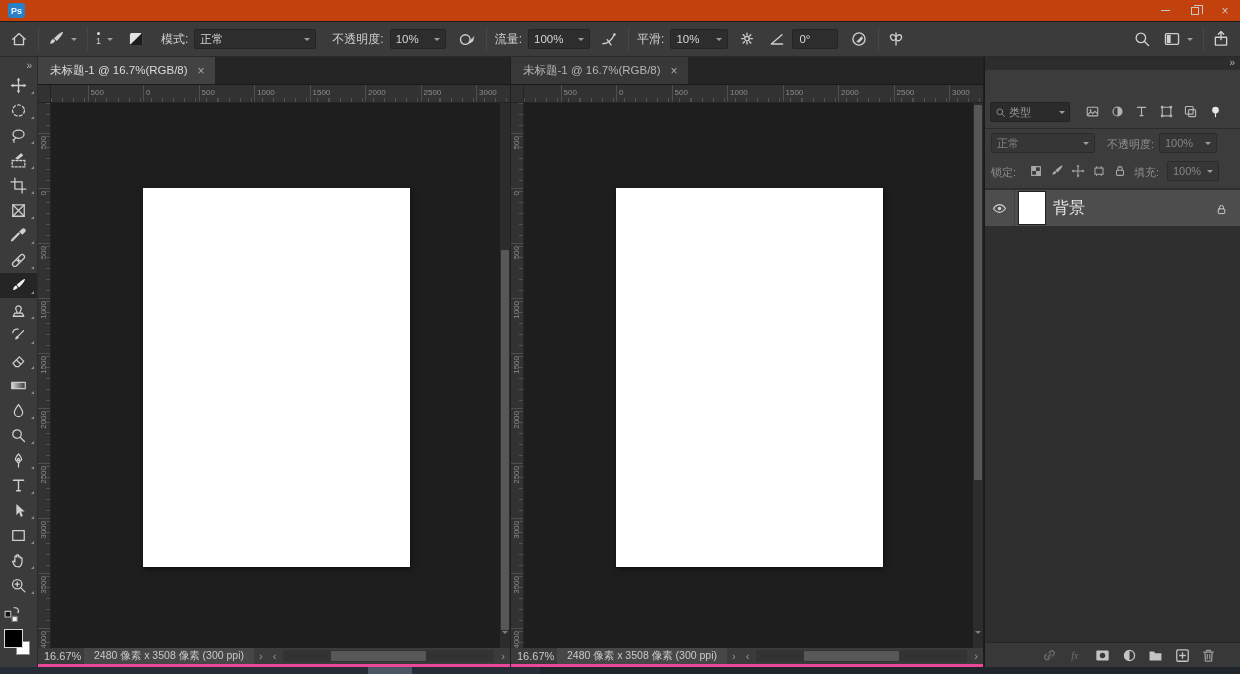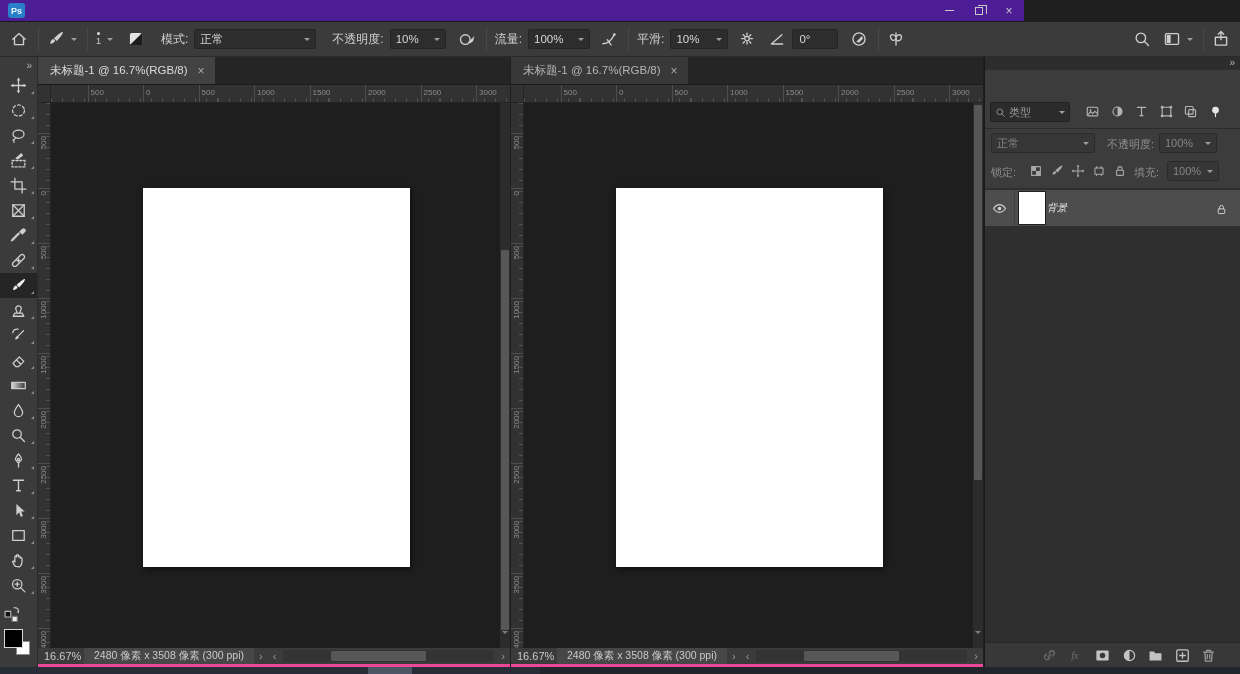--- a/index.html
+++ b/index.html
@@ -1,22 +1,22 @@
 <!DOCTYPE html>
 <html><head>
 <meta charset="utf-8">
 <style>
   * { box-sizing: border-box; margin: 0; padding: 0; }
   html,body { width:1240px; height:674px; overflow:hidden; background:#1e1e1e;
     font-family:"Liberation Sans","DejaVu Sans",sans-serif; }
   .app { position:absolute; inset:0; }
 
   
-  .titlebar { position:absolute; left:0; top:0; width:1024px; height:22px;
-    background:#4c1d95; display:flex; align-items:center; border-bottom:1px solid #1a1a1a;}
+  .titlebar { position:absolute; left:0; top:0; width:1240px; height:22px;
+    background:#c2410c; display:flex; align-items:center; border-bottom:1px solid #1a1a1a;}
   .ps-logo { width:17px; height:15px; margin-left:8px; border-radius:3px; background:#2a7fc9;
     color:#eaf6ff; font-size:9px; font-weight:bold; display:flex; align-items:center; justify-content:center;}
   .menus { display:flex; align-items:center; margin-left:12px; height:100%; }
   .menu-item { color:#d6d6d6; font-size:12px; padding:0 8px; height:100%; display:flex; align-items:center; white-space:nowrap; cursor:default;}
   .wincontrols { margin-left:auto; display:flex; height:100%; }
   .winbtn { width:30px; height:100%; display:flex; align-items:center; justify-content:center; color:#c8c8c8; font-size:12px;}
   .min-glyph { width:9px; height:1px; background:#c8c8c8; display:block;}
   .restore-glyph { width:8px; height:8px; border:1px solid #c8c8c8; position:relative; display:block;}
   .restore-glyph::before { content:''; position:absolute; left:2px; top:-3px; width:8px; height:8px; border:1px solid #c8c8c8; border-left:none; border-bottom:none;}
 
@@ -106,21 +106,21 @@
     display:flex; align-items:center; padding:0 5px; color:#858585; font-size:11px;}
   .panel-label { position:absolute; top:4px; color:#8f8f8f; font-size:11px;}
   .lock-row { position:absolute; left:0; top:66px; right:0; height:22px;}
   .lock-icons { position:absolute; left:44px; top:3px; display:flex; gap:7px;}
   .lock-icons .icon { width:14px; height:14px; color:#a8a8a8;}
   .layers-list { position:absolute; left:0; top:93px; right:0; bottom:25px; background:#2f2f2f;}
   .layer-row { position:absolute; left:0; top:2px; right:0; height:36px; background:#4d4d4d; display:flex; align-items:center;}
   .eye-cell { width:30px; height:100%; display:flex; align-items:center; justify-content:center; border-right:1px solid #404040;}
   .eye-cell .icon { width:15px; height:15px; color:#d0d0d0;}
   .layer-thumb { width:26px; height:32px; background:#fff; margin-left:4px; box-shadow:0 0 0 1px #1f1f1f;}
-  .layer-name { margin-left:2px; color:#e6e6e6; font-size:10px;font-style:italic;}
+  .layer-name { margin-left:8px; color:#e6e6e6; font-size:16px;}
   .layer-lock { margin-left:auto; margin-right:12px; width:13px; height:13px; color:#cfcfcf;}
   .dock-footer { position:absolute; left:0; bottom:0; right:0; height:25px; background:#383838; border-top:1px solid #262626;}
   .footer-icons { position:absolute; left:56px; top:4px; width:176px; display:flex; justify-content:space-between;}
   .footer-icons .icon { width:17px; height:17px; color:#c3c3c3;}
   .footer-icons .icon.dim { color:#6f6f6f;}
   .footer-icons .icon.mid { color:#9b9b9b;}
 
   
   .taskbar-strip { position:absolute; left:0; top:667px; width:1240px; height:7px; background:#272d36;}
   .task-hl { position:absolute; left:368px; top:0; width:44px; height:7px; background:#4b5664;}

